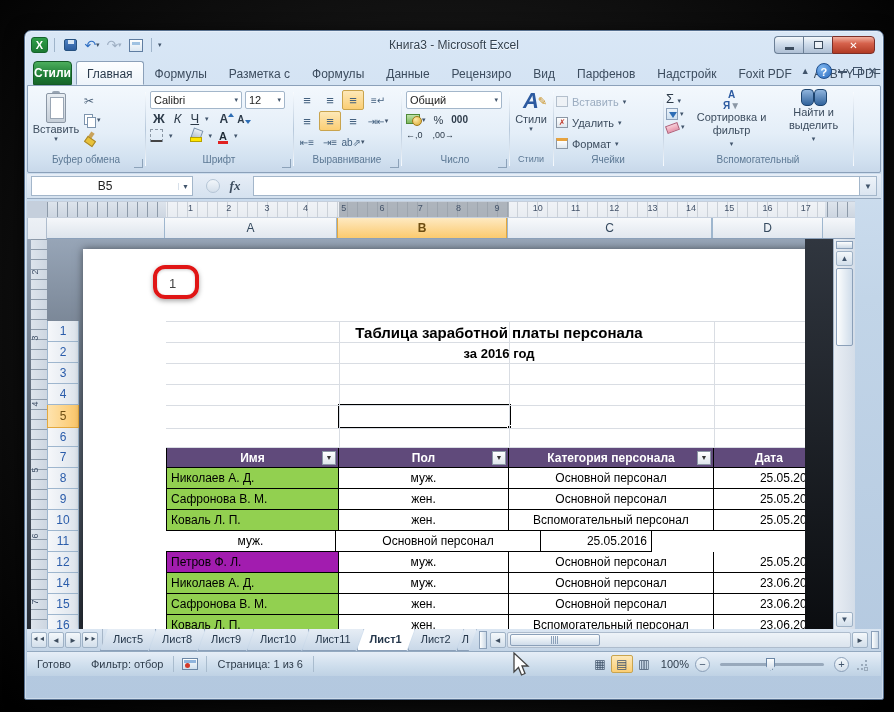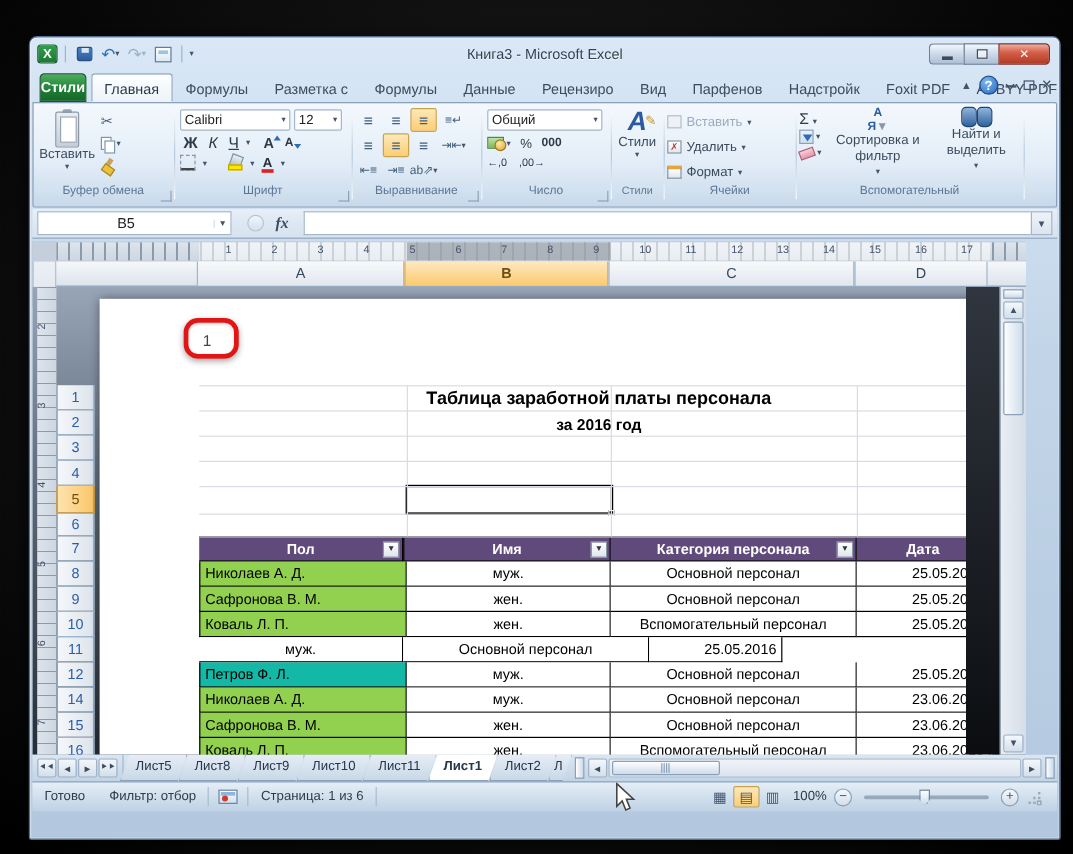--- a/index.html
+++ b/index.html
@@ -562,22 +562,22 @@
       <div class="page" id="page">
         <div class="pg-num" style="left:86px;top:27px">1</div>
         <div class="annot" style="left:70px;top:16px;width:46px;height:34px"></div>
         <div class="sheet-title1" style="left:173px;top:75px;width:486px">Таблица заработной платы персонала</div>
         <div class="sheet-title2" style="left:173px;top:97px;width:486px">за 2016 год</div>
         <div class="selcell" style="left:255px;top:155px;width:173px;height:25px">
           <span class="handle"></span>
         </div>
         <div class="xltable" id="xltable" style="left:83px;top:198px;width:659px">
             <div class="trow thead-row" style="top: 0px; height: 21px;">
+              <div class="tcell first" style="width: 173px; height: 21px; background: rgb(96, 74, 123); color: rgb(255, 255, 255);">Имя<div class="filterbtn">▼</div></div>
               <div class="tcell" style="width: 170px; height: 21px; background: rgb(96, 74, 123); color: rgb(255, 255, 255);">Пол<div class="filterbtn">▼</div></div>
-              <div class="tcell first" style="width: 173px; height: 21px; background: rgb(96, 74, 123); color: rgb(255, 255, 255);">Имя<div class="filterbtn">▼</div></div>
               <div class="tcell" style="width: 205px; height: 21px; background: rgb(96, 74, 123); color: rgb(255, 255, 255);">Категория персонала<div class="filterbtn">▼</div></div>
               <div class="tcell" style="width: 111px; height: 21px; background: rgb(96, 74, 123); color: rgb(255, 255, 255);">Дата</div>
             </div>
             <div class="trow" style="top: 21px; height: 21px;">
               <div class="tcell name first" style="width: 173px; height: 21px; background: rgb(146, 208, 80);">Николаев А. Д.</div>
               <div class="tcell center" style="width: 170px; height: 21px;">муж.</div>
               <div class="tcell center" style="width: 205px; height: 21px;">Основной персонал</div>
               <div class="tcell right" style="width: 111px; height: 21px;">25.05.2016</div>
             </div>
             <div class="trow" style="top: 42px; height: 21px;">
@@ -591,21 +591,21 @@
               <div class="tcell center" style="width: 170px; height: 21px;">жен.</div>
               <div class="tcell center" style="width: 205px; height: 21px;">Вспомогательный персонал</div>
               <div class="tcell right" style="width: 111px; height: 21px;">25.05.2016</div>
             </div>
             <div class="trow" style="top: 84px; height: 21px;">
               <div class="tcell center" style="width: 170px; height: 21px;">муж.</div>
               <div class="tcell center" style="width: 205px; height: 21px;">Основной персонал</div>
               <div class="tcell right" style="width: 111px; height: 21px;">25.05.2016</div>
             </div>
             <div class="trow" style="top: 105px; height: 21px;">
-              <div class="tcell name first" style="width: 173px; height: 21px; background: #14b8a6;">Петров Ф. Л.</div>
+              <div class="tcell name first" style="width: 173px; height: 21px; background: #a21caf;">Петров Ф. Л.</div>
               <div class="tcell center" style="width: 170px; height: 21px;">муж.</div>
               <div class="tcell center" style="width: 205px; height: 21px;">Основной персонал</div>
               <div class="tcell right" style="width: 111px; height: 21px;">25.05.2016</div>
             </div>
             <div class="trow" style="top: 126px; height: 21px;">
               <div class="tcell name first" style="width: 173px; height: 21px; background: rgb(146, 208, 80);">Николаев А. Д.</div>
               <div class="tcell center" style="width: 170px; height: 21px;">муж.</div>
               <div class="tcell center" style="width: 205px; height: 21px;">Основной персонал</div>
               <div class="tcell right" style="width: 111px; height: 21px;">23.06.2016</div>
             </div>

